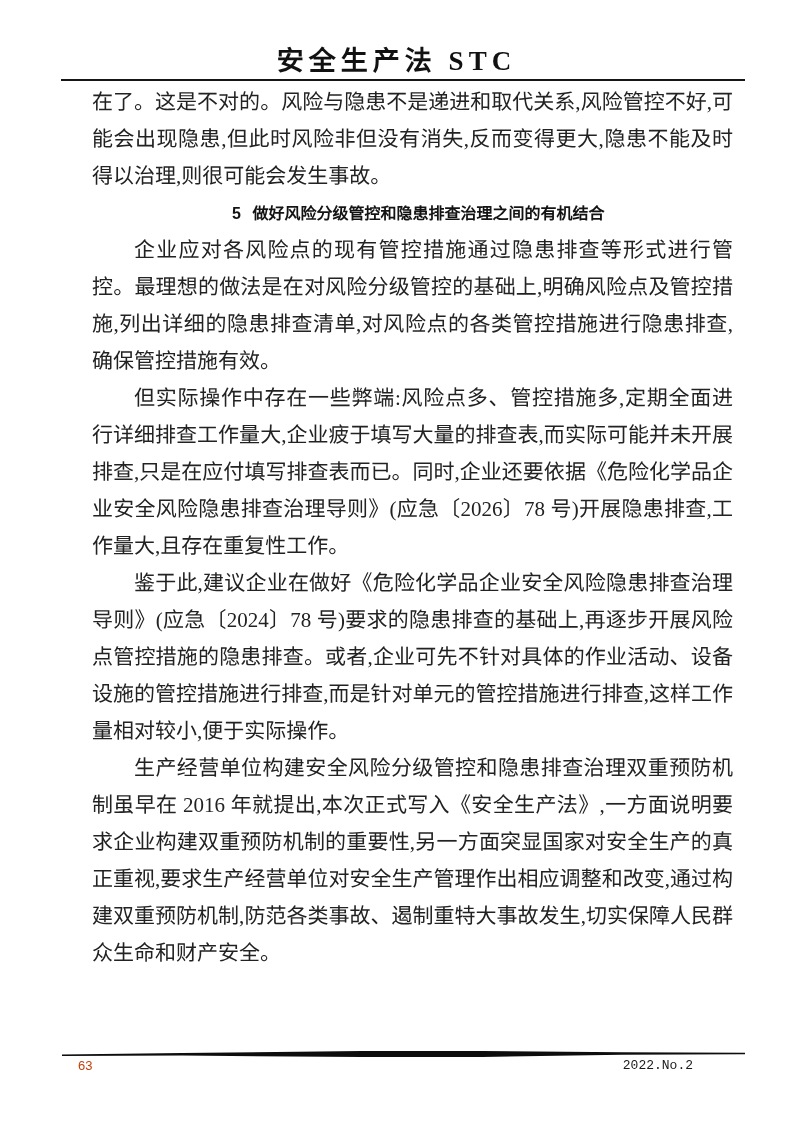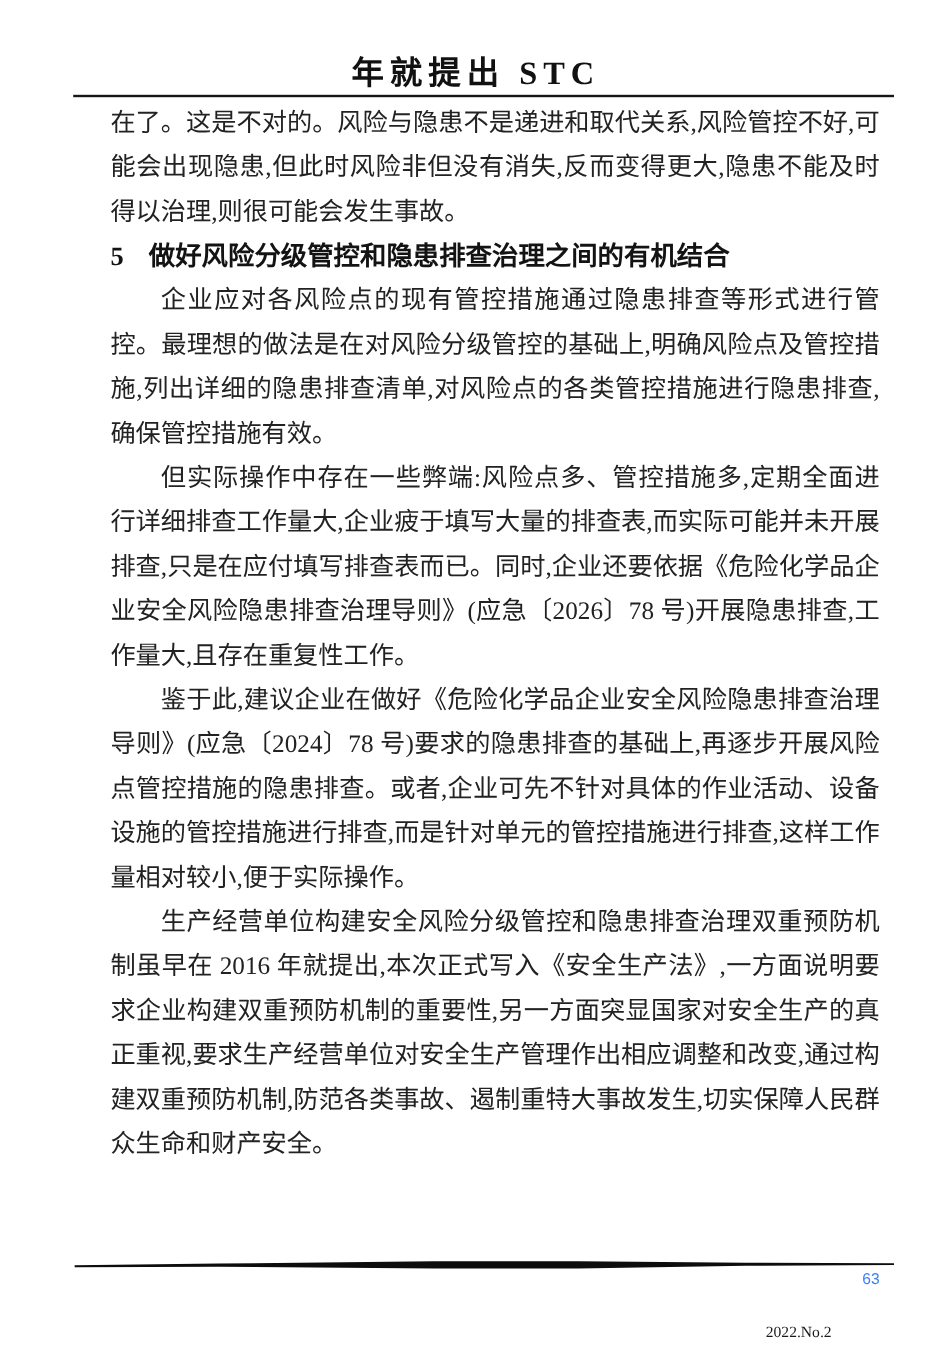--- a/index.html
+++ b/index.html
@@ -48,70 +48,69 @@
   }
   .body-para {
     margin: 0;
     text-indent: 2em;
   }
   .body-para.no-indent {
     text-indent: 0;
   }
   .section-heading {
     margin: 0;
-    font-family: Liberation Serif, serif;
+    font-family: Liberation Sans, sans-serif;
     font-weight: 700;
-    font-size: 22px;
+    font-size: 16px;
     line-height: 37px;
     color: #131313;
-    text-align: left;
+    text-align: center;
   }
   .section-number {
     display: inline-block;
     min-width: 32px;
   }
 
   
   .footer-rule {
     position: absolute;
     left: 62px;
     top: 1050px;
     width: 683px;
     height: 8px;
   }
   .footer-rule svg { display: block; }
   .footer-page-number {
     position: absolute;
     top: 1058px;
-    left: 64px;
+    left: 78px;
     width: 669px;
-    text-align: right;
+    text-align: left;
     font-family: "Liberation Sans", "DejaVu Sans", sans-serif;
     font-size: 13px;
     line-height: 16px;
-    color: #3b82f6;
+    color: #c2410c;
   }
   .footer-issue {
     position: absolute;
     top: 1058px;
     right: 100px;
-    font-family: Liberation Serif, serif;
+    font-family: Liberation Mono, monospace;
     font-size: 13px;
     line-height: 16px;
     color: #1a1a1a;
-    margin-top: 44px;
   }
 </style>
 </head>
 <body>
 
 <div class="page">
 
   <div class="journal-header">
-    <span class="journal-title">年就提出 STC</span>
+    <span class="journal-title">安全生产法 STC</span>
   </div>
   <div class="header-rule"></div>
 
   <div class="article-body">
 
     <p class="body-para no-indent">在了。这是不对的。风险与隐患不是递进和取代关系,风险管控不好,可能会出现隐患,但此时风险非但没有消失,反而变得更大,隐患不能及时得以治理,则很可能会发生事故。</p>
 
     <h2 class="section-heading">
       <span class="section-number">5</span><span>做好风险分级管控和隐患排查治理之间的有机结合</span>
     </h2>

